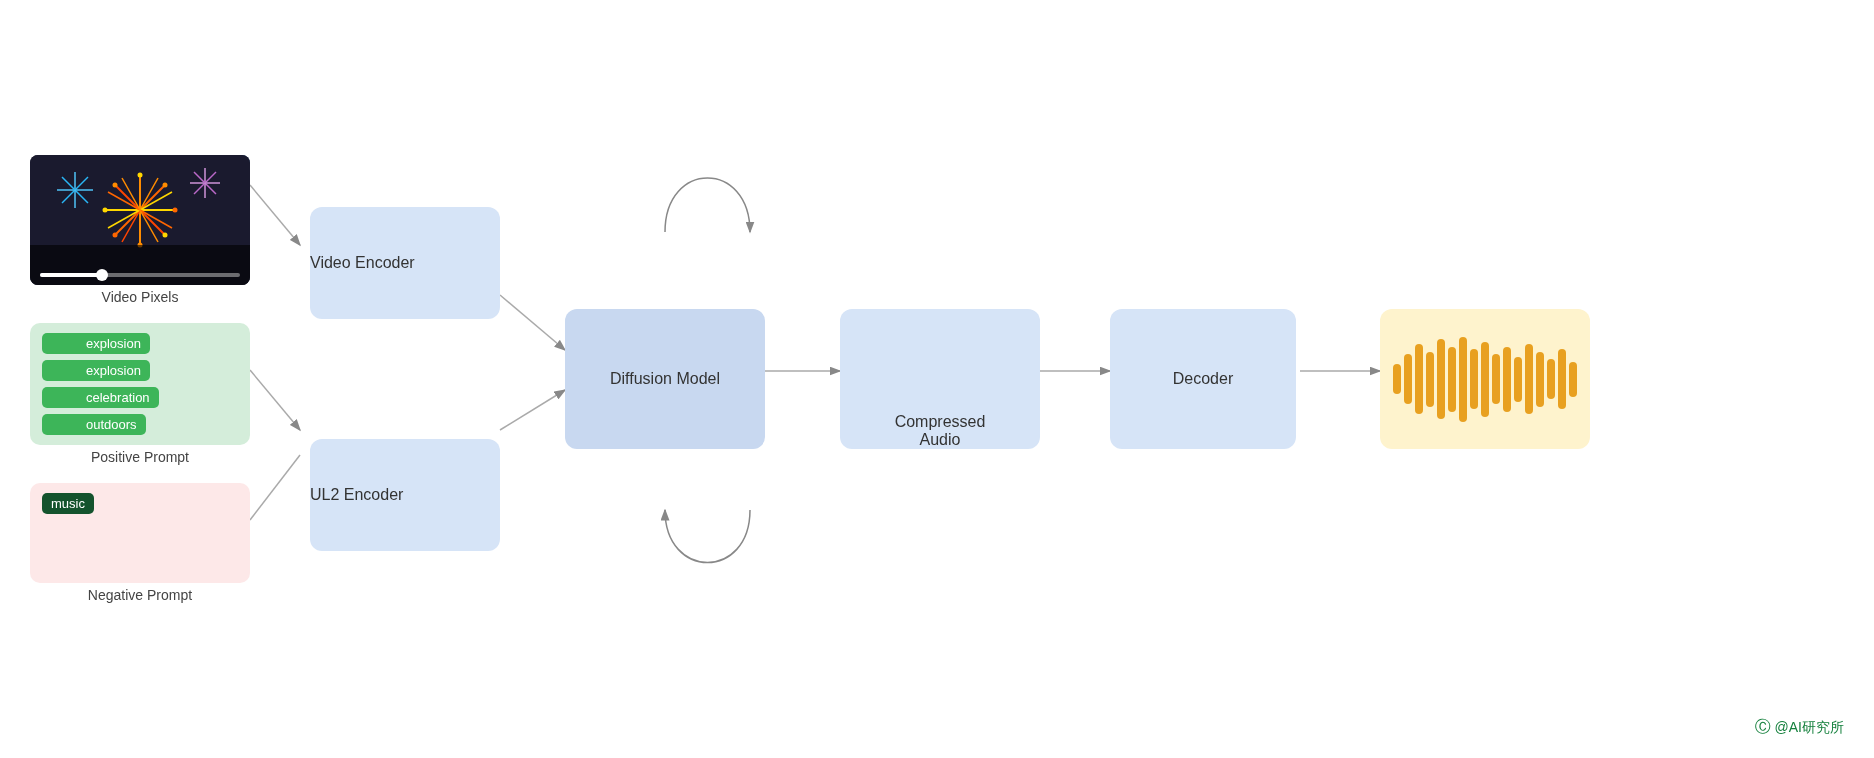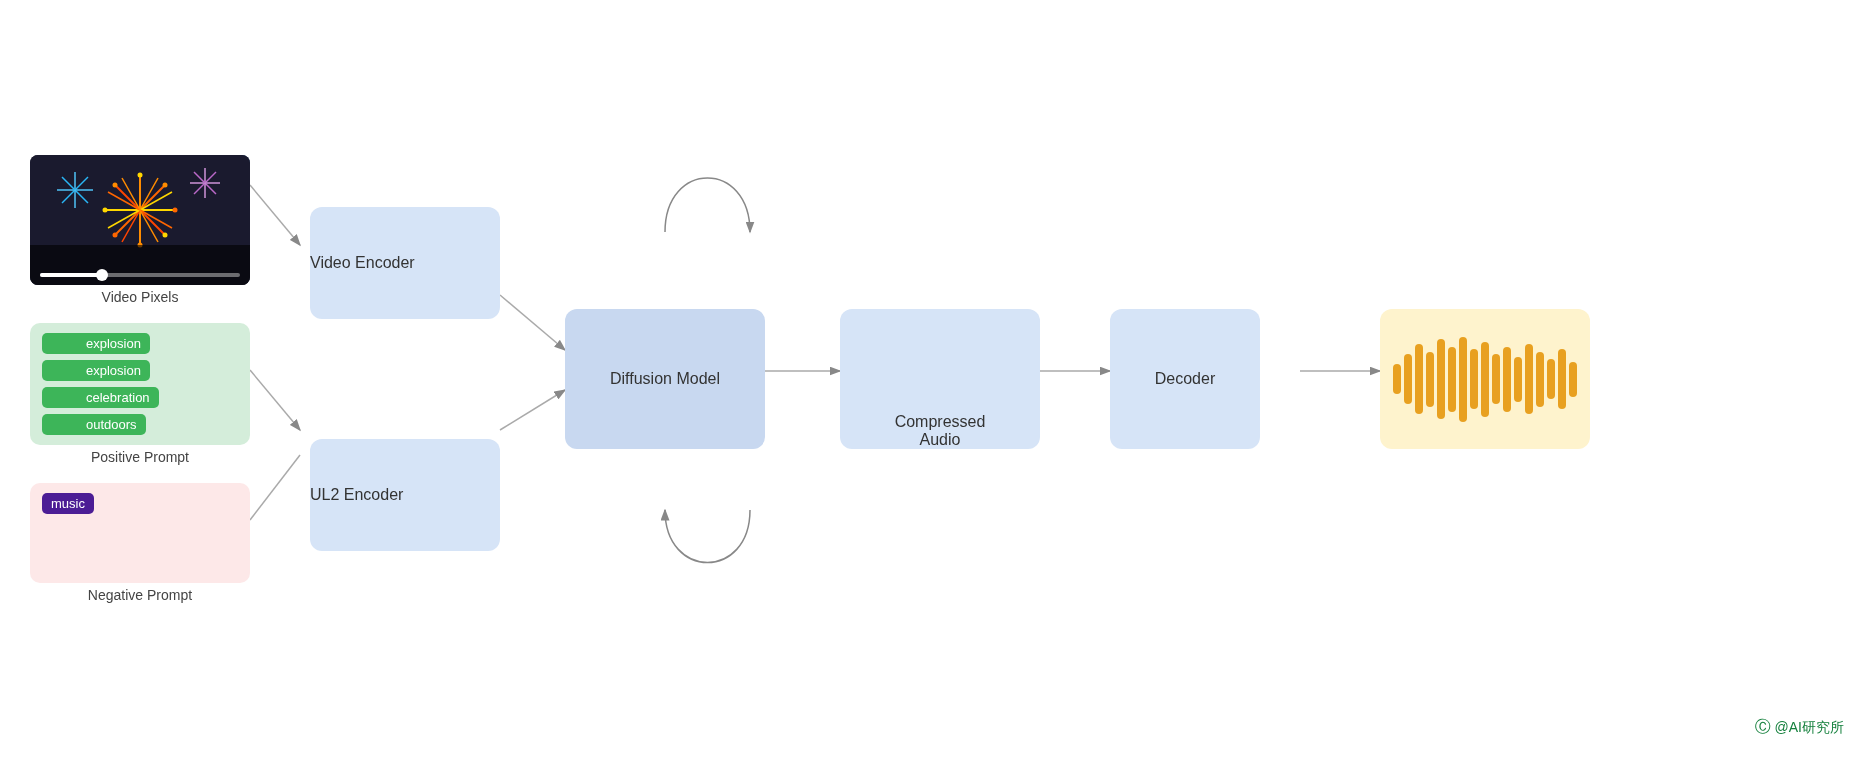--- a/index.html
+++ b/index.html
@@ -101,21 +101,21 @@
     }
 
     .tag {
       border-radius: 5px;
       padding: 3px 9px;
       font-size: 13px;
       font-weight: 500;
       color: white;
     }
     .tag-green { background: #3db559; padding-left: 44px; }
-    .tag-red { background: #4c1d95; }
+    .tag-red { background: #14532d; }
 
     .negative-prompt-panel {
       width: 220px;
       min-height: 100px;
       background: #fde8e8;
       border-radius: 10px;
       padding: 10px 12px;
       display: flex;
       flex-wrap: wrap;
       gap: 6px;
@@ -191,21 +191,21 @@
       color: #333;
       text-align: center;
     }
 
     
     .decoder-box {
       position: absolute;
       left: 1110px;
       top: 50%;
       transform: translateY(-50%);
-      width: 150px;
+      width: 186px;
       height: 140px;
       background: #d6e4f7;
       border-radius: 12px;
       display: flex;
       align-items: center;
       justify-content: center;
     }
 
     .decoder-box span {
       font-size: 16px;

